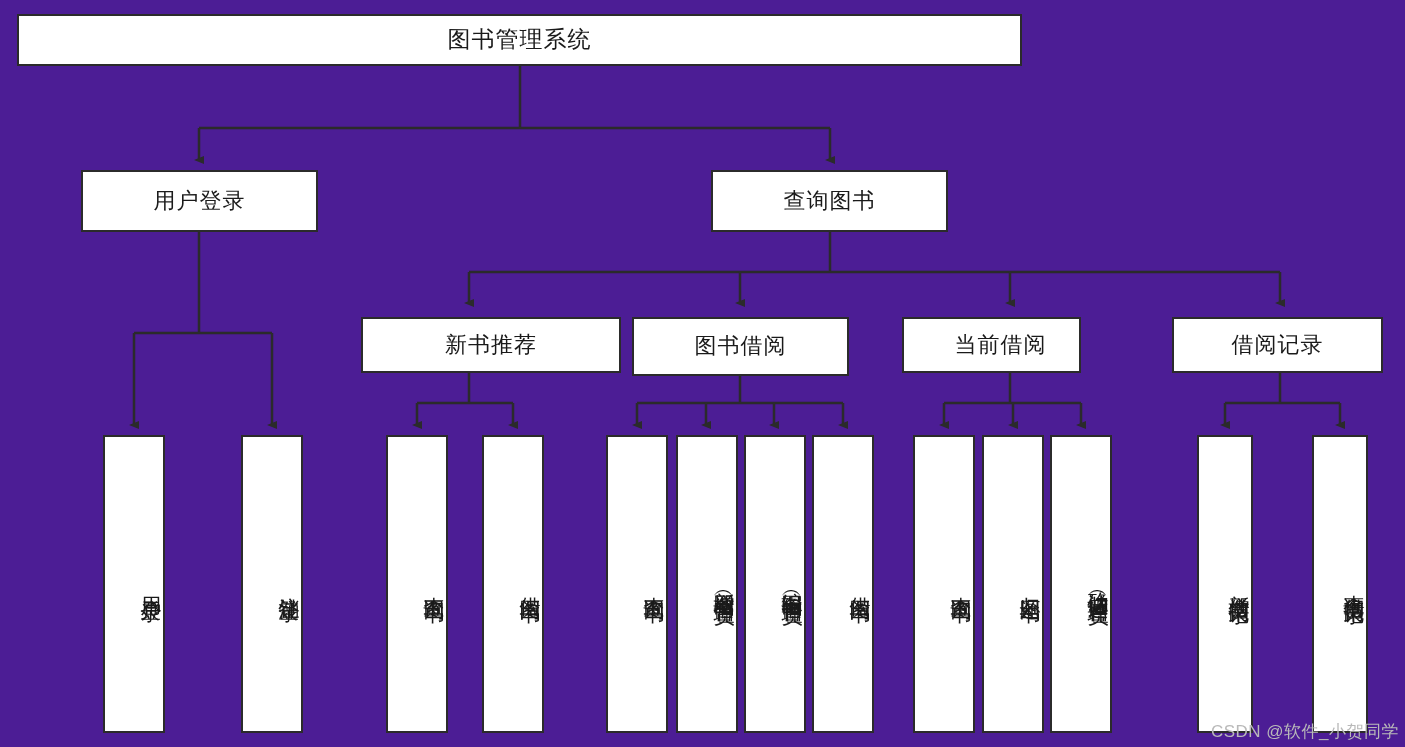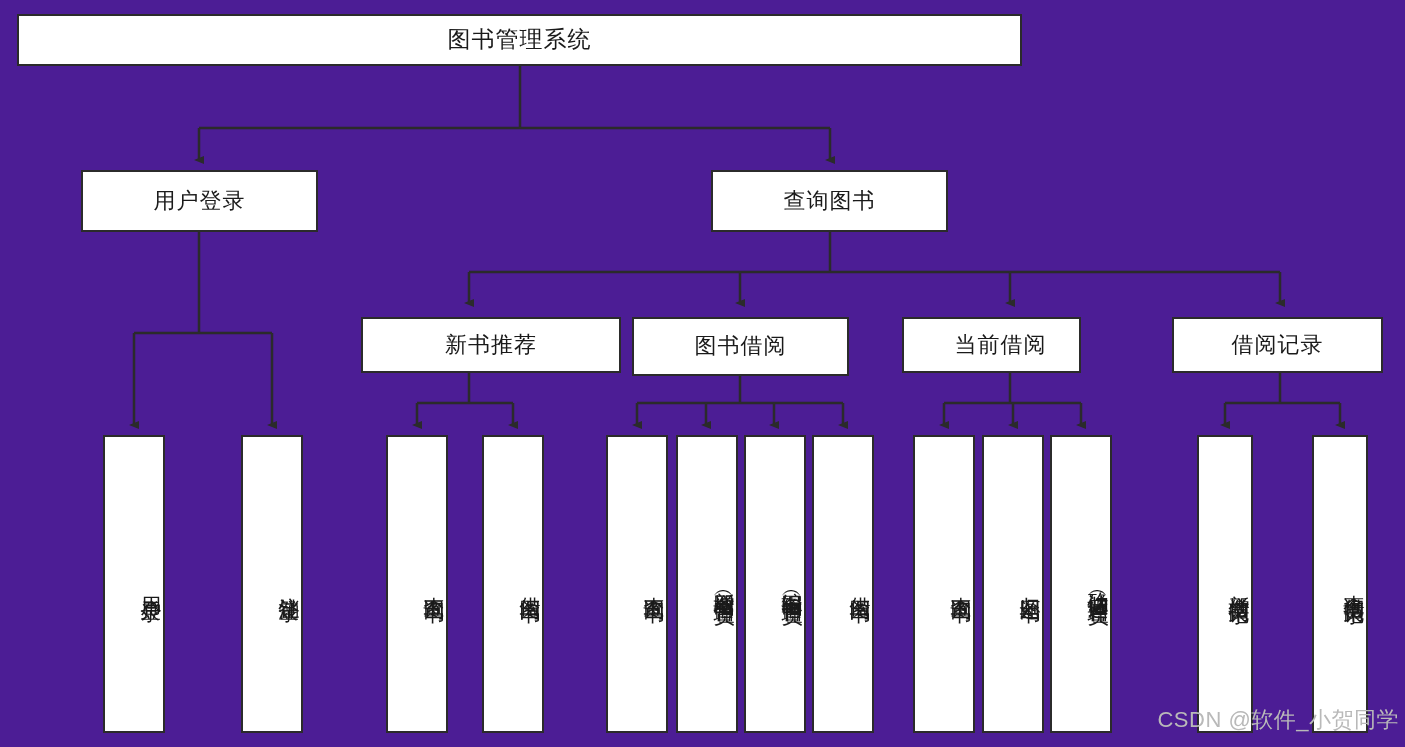--- a/index.html
+++ b/index.html
@@ -54,22 +54,22 @@
   }
   .node.vertical .vtext {
     writing-mode: vertical-rl;
     text-orientation: upright;
     white-space: nowrap;
     display: block;
   }
   .watermark {
     position: absolute;
     right: 6px;
-    bottom: 12px;
-    font-size: 22px;
+    bottom: 4px;
+    font-size: 17px;
     color: #b9b9b9;
     letter-spacing: 0.5px;
     white-space: nowrap;
     user-select: none;
   }
 </style>
 </head>
 <body>
 
 <div id="canvas">

